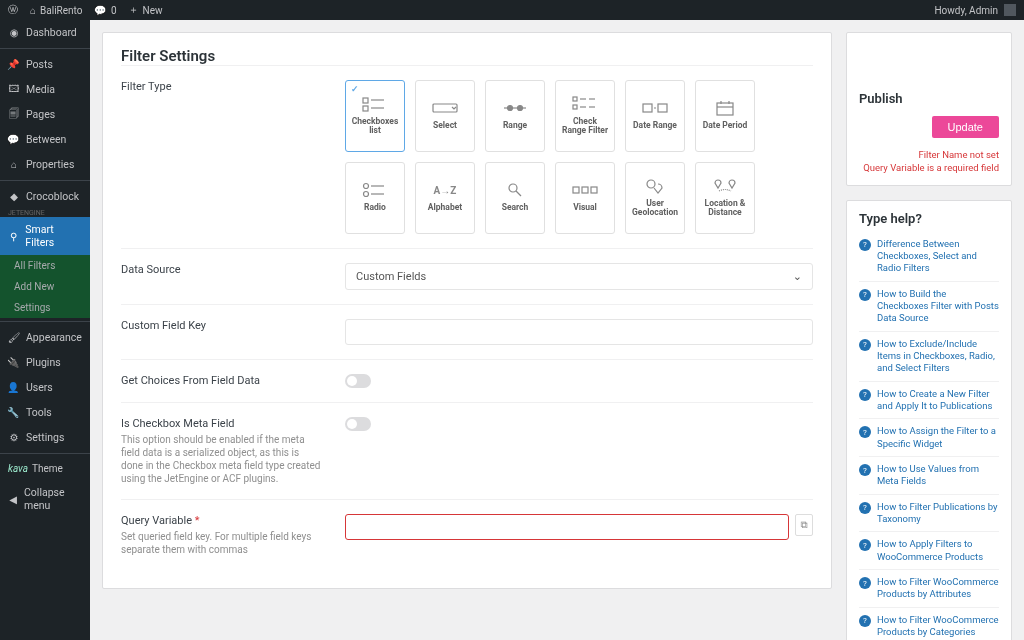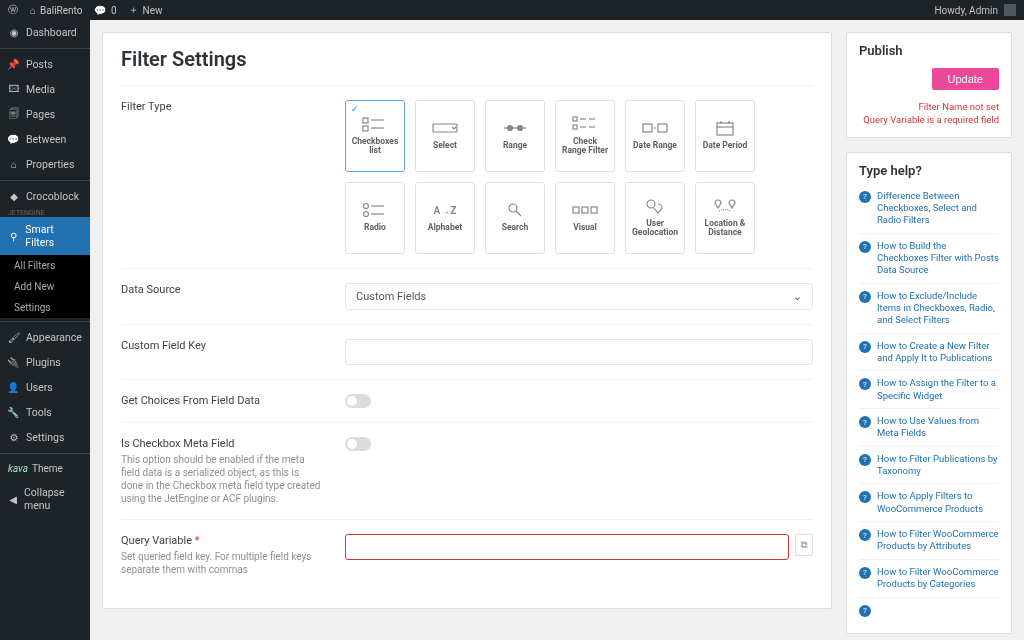--- a/index.html
+++ b/index.html
@@ -8,29 +8,29 @@
 .admin-bar-left { display: flex; align-items: center; gap: 12px; }
 .admin-bar-item { display: flex; align-items: center; gap: 4px; cursor: pointer; }
 .admin-bar-right { display: flex; align-items: center; gap: 6px; }
 .avatar-box { width: 12px; height: 12px; background: #50575e; }
 .layout { display: flex; min-height: calc(100vh - 20px); }
 .sidebar { width: 90px; background: #1d2327; color: #c3c4c7; font-size: 10.5px; }
 .menu-item { display: flex; align-items: center; gap: 6px; padding: 6px 8px; cursor: pointer; }
 .menu-item.current { background: #2271b1; color: #fff; position: relative; }
 .menu-item.current::after { content: ''; position: absolute; right: -6px; top: 50%; transform: translateY(-50%); border: 6px solid transparent; border-left-color: #2271b1; }
 .menu-icon { width: 12px; height: 12px; display: inline-flex; align-items: center; justify-content: center; font-size: 10px; }
-.submenu { background: #000000; }
+.submenu { background: #14532d; }
 .submenu-item { padding: 5px 8px 5px 14px; cursor: pointer; font-size: 10px; color: #a7aaad;}
 .menu-sep { border-top: 1px solid #3c434a; margin: 3px 0; }
 .menu-brand { padding: 6px 8px; font-size: 10px; font-style: italic; color: #a7aaad; display:flex; align-items:center; gap:4px;}
 .content { flex: 1; padding: 12px; display: flex; gap: 14px; align-items: flex-start; }
 .main { flex: 1; }
 .side { width: 166px; }
 .panel { background: #fff; border: 1px solid #dcdcde; border-radius: 2px; margin-bottom: 14px; padding: 14px 18px 18px; }
-.panel-title { font-size: 20px; font-weight: 600; margin-bottom: 14px; }
+.panel-title { font-size: 15px; font-weight: 600; }
 .panel-title-sm { font-size: 13px; font-weight: 600; }
 .row { display: flex; gap: 24px; padding: 14px 0; border-top: 1px solid #f0f0f1; }
 .row:first-of-type { border-top: none; padding-top: 0; }
 .row-label { width: 200px; flex-shrink: 0; font-size: 11px; color: #3c434a; }
 .row-label .sub { color: #8f8f8f; font-size: 10px; line-height: 1.3; margin-top: 3px; }
 .row-input { flex: 1; }
 .types-grid { display: flex; flex-wrap: wrap; gap: 10px; }
 .type-card { width: 60px; height: 72px; border: 1px solid #e0e0e0; border-radius: 3px; display: flex; flex-direction: column; align-items: center; justify-content: center; gap: 6px; cursor: pointer; position: relative; padding: 4px; font-weight: bold; }
 .type-card.selected { border-color: #5fa8e6; }
 .type-card.selected::before { content: '✓'; position: absolute; top: 3px; left: 5px; color: #5fa8e6; font-size: 9px; }
@@ -326,21 +326,21 @@
             </div>
           </div>
         </div>
 
       </div>
 
     </div>
 
     <div class="side">
       <div class="panel" style="padding:10px 12px;">
-        <div class="panel-title-sm" style="margin-bottom:10px;">Publish</div>
+        <div class="panel-title-sm" style="margin-bottom:10px;margin-top:48px;">Publish</div>
         <div class="publish-body">
           <button class="update-btn">Update</button>
           <div class="publish-errors">
             <div>Filter Name not set</div>
             <div>Query Variable is a required field</div>
           </div>
         </div>
       </div>
 
       <div class="panel" style="padding:10px 12px;">

